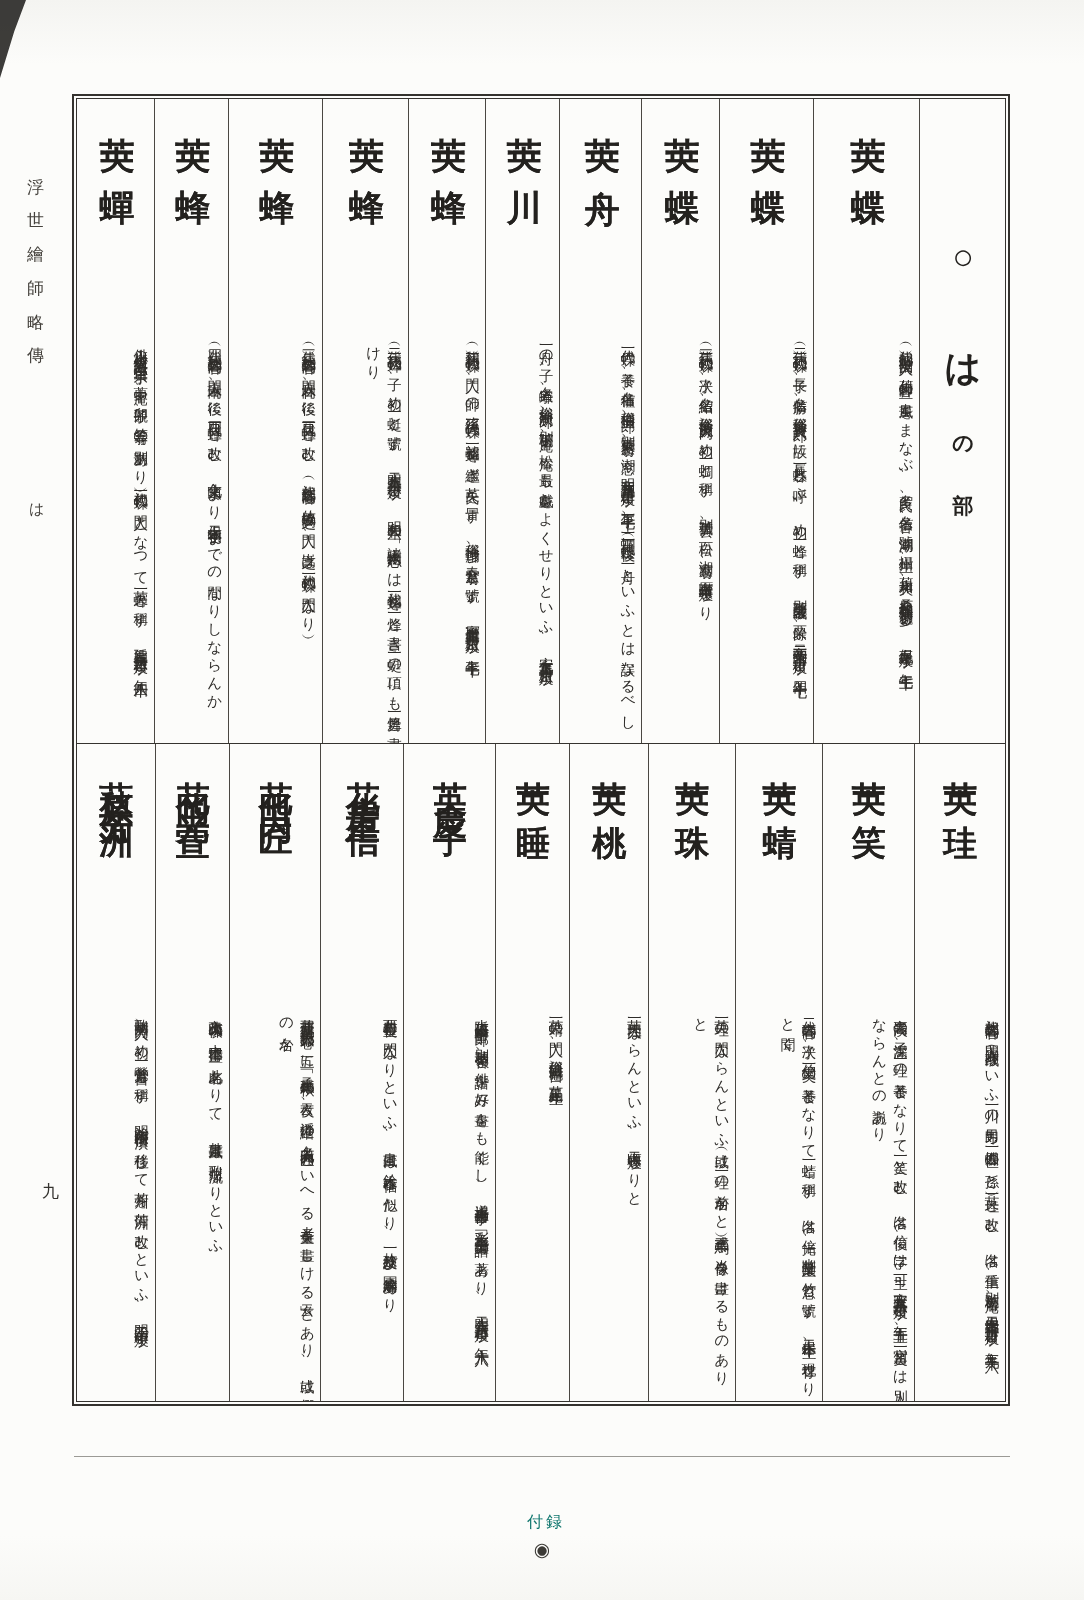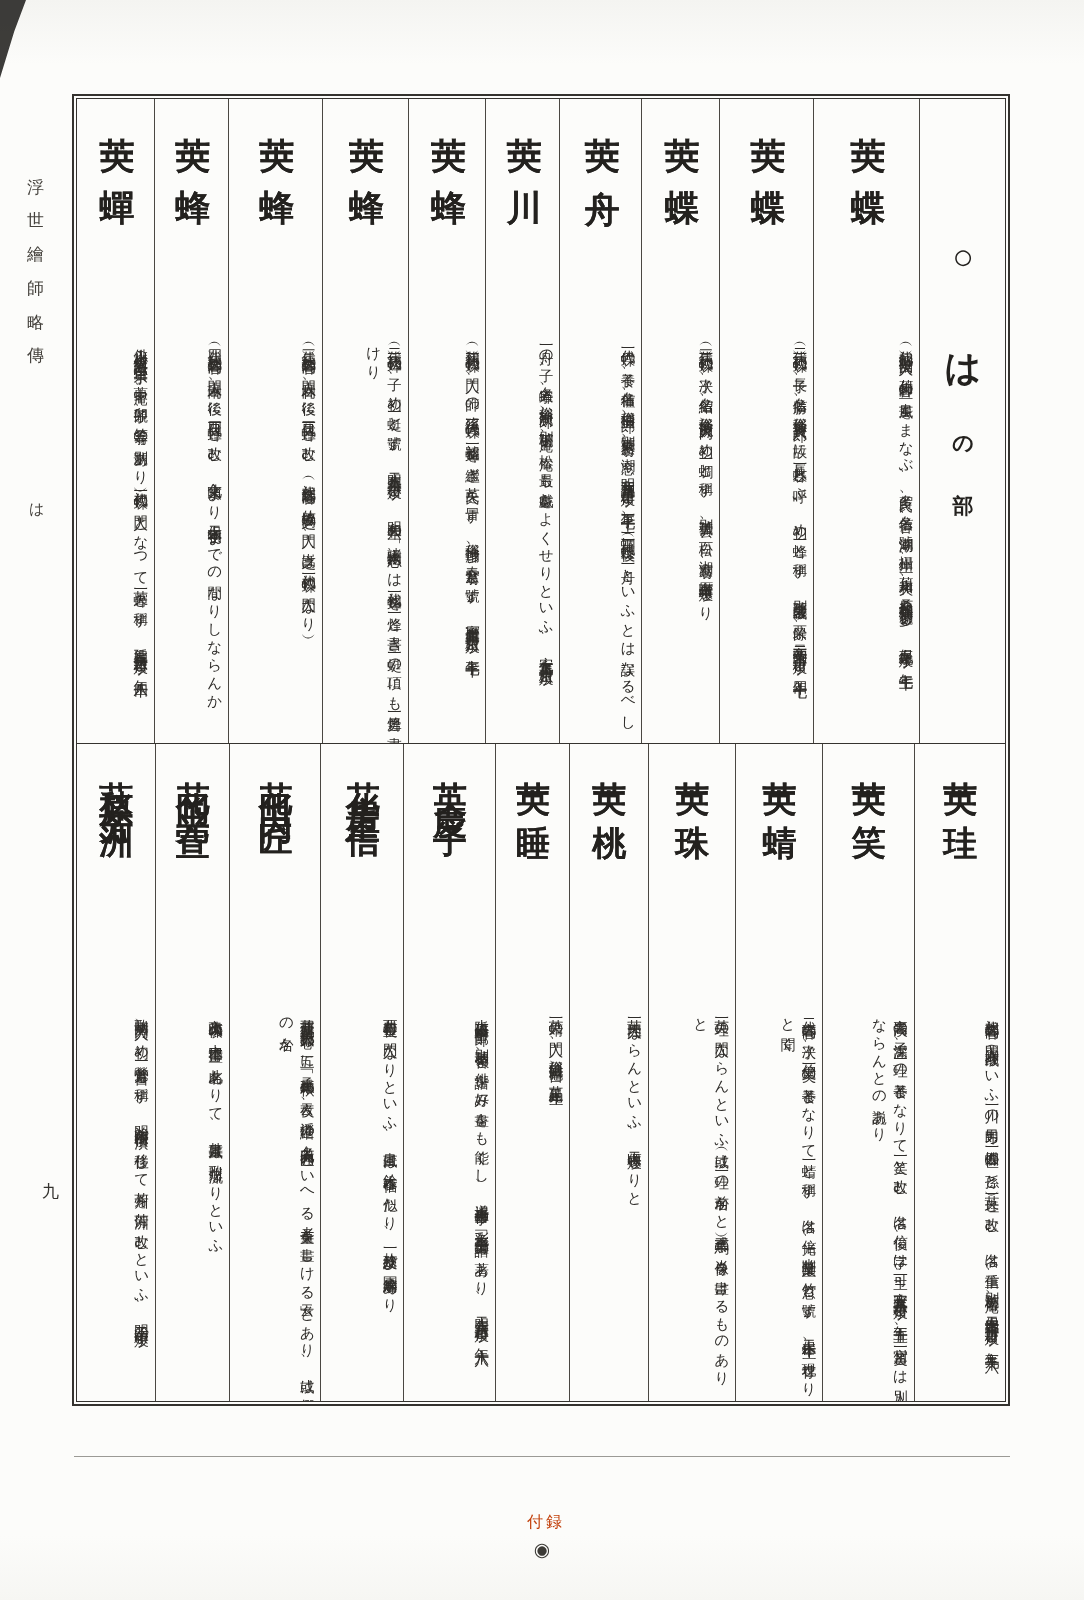--- a/index.html
+++ b/index.html
@@ -78,21 +78,21 @@
   .page-number{
     position:absolute;left:42px;top:1180px;
     font-size:17px;color:#35332f;
   }
   .footer-rule{
     position:absolute;left:74px;right:74px;top:1456px;height:1px;
     background:#9b9a95;
   }
   .footer-label{
     position:absolute;left:8px;right:0;top:1512px;text-align:center;
-    font-size:16px;letter-spacing:3px;color:#c2410c;
+    font-size:16px;letter-spacing:3px;color:#0f766e;
   }
   .footer-mark{
     position:absolute;left:0;right:0;top:1538px;text-align:center;
     font-size:19px;color:#3c3a36;
   }
 </style>
 </head>
 <body>
 
 <div class="page"></div>

